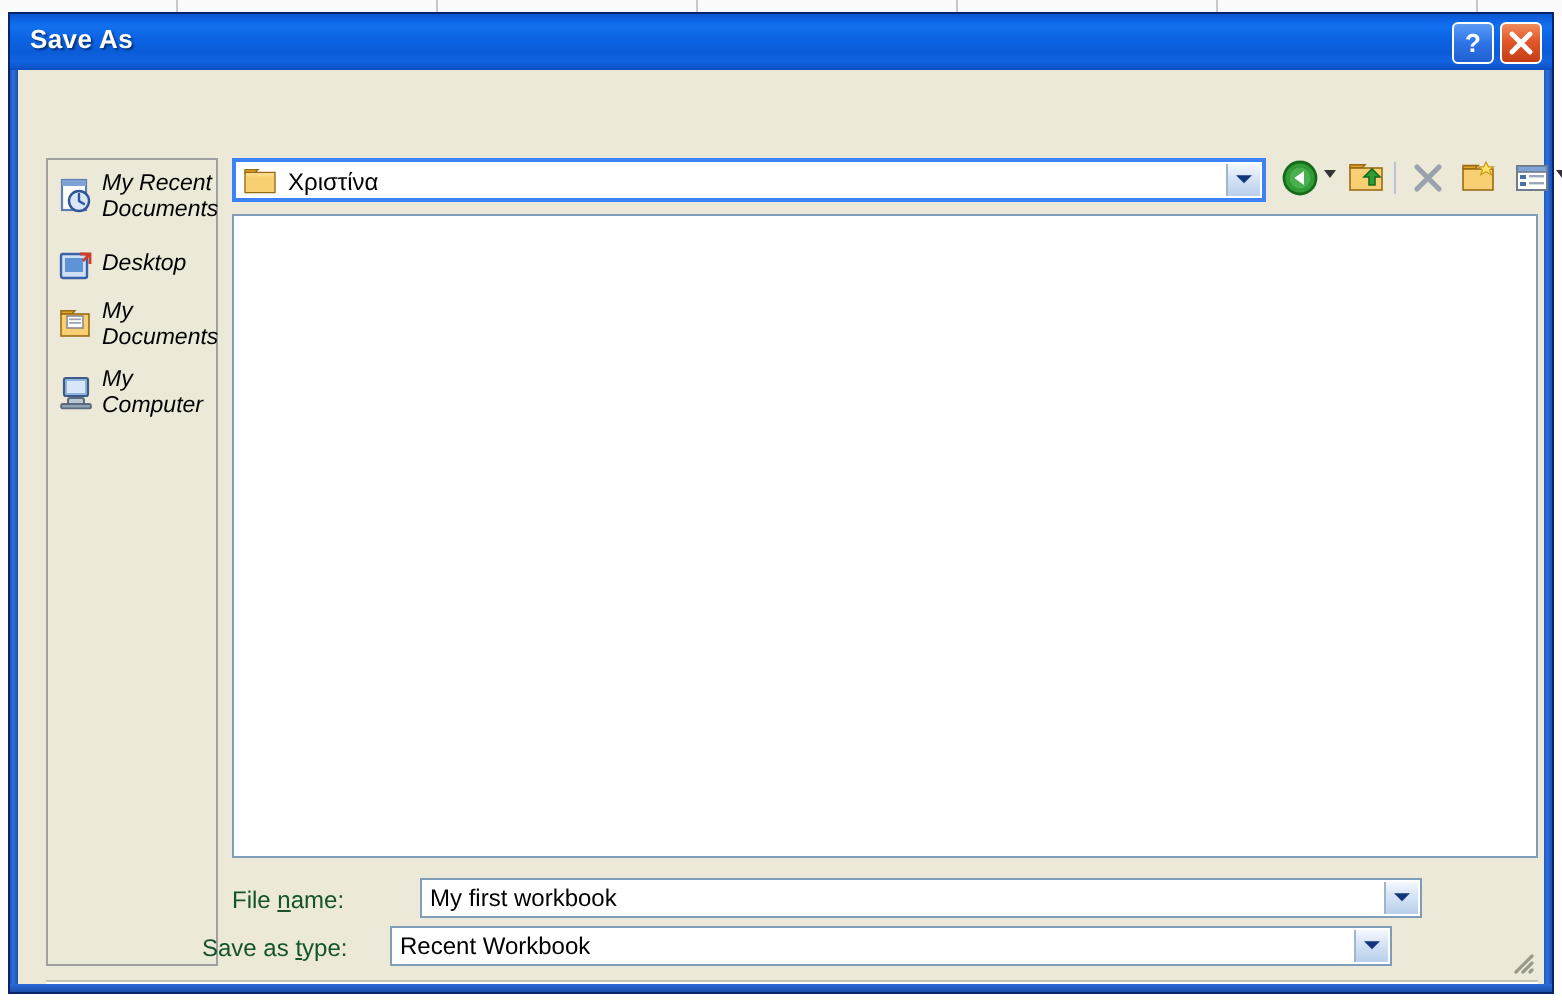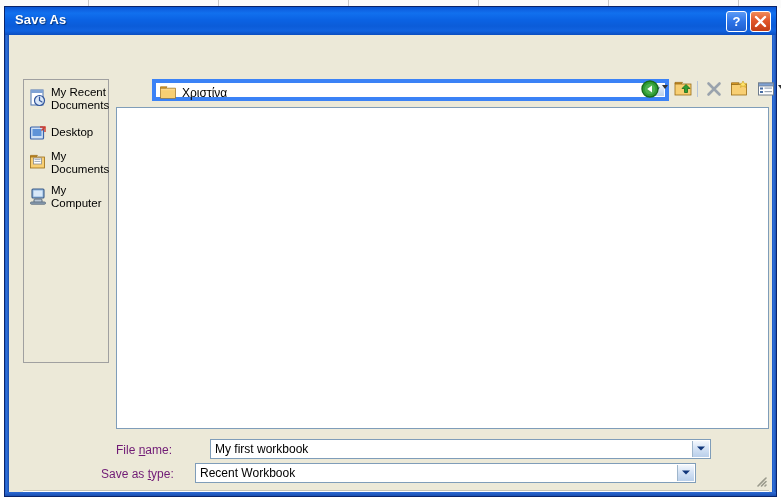--- a/index.html
+++ b/index.html
@@ -104,23 +104,22 @@
     left: 35px; top: 49px;
     font-size: 12px;
     color: #000000;
     white-space: nowrap;
   }
   .savein-combo {
     position: absolute;
     left: 107px; top: 44px;
     width: 517px; height: 22px;
     background: #ffffff;
-    border: 4px solid #3b82f6;
-    box-sizing: border-box;
-    margin-left: 36px;
+    border: 2px solid #3b82f6;
+    box-sizing: border-box;
   }
   .savein-folder-icon {
     position: absolute;
     left: 4px; top: 3px;
     width: 16px; height: 13px;
   }
   .savein-text {
     position: absolute;
     left: 26px; top: 3px;
     font-size: 12px;
@@ -168,24 +167,25 @@
     position: absolute;
     top: 3px;
     width: 1px; height: 16px;
     background: #b6c4d8;
   }
 
   
   .places {
     position: absolute;
     left: 14px; top: 44px;
-    width: 86px; height: 284px;
+    width: 86px; height: 404px;
     background: #ece9d8;
     border: 1px solid #a0a0a0;
     box-sizing: border-box;
+    font-style: italic;
   }
   .place-item {
     position: absolute;
     left: 2px;
     width: 82px;
     cursor: default;
   }
   .place-icon {
     position: absolute;
     left: 2px; top: 2px;
@@ -207,21 +207,21 @@
     width: 653px; height: 322px;
     background: #ffffff;
     border: 1px solid #7f9db9;
     box-sizing: border-box;
   }
 
   
   .field-label {
     position: absolute;
     font-size: 12px;
-    color: #701a75;
+    color: #14532d;
     white-space: nowrap;
   }
   .lbl-filename { left: 107px; top: 408px; }
   .lbl-savetype { left: 92px; top: 432px; }
 
   .field-combo {
     position: absolute;
     left: 186px;
     width: 501px; height: 20px;
     background: #ffffff;

